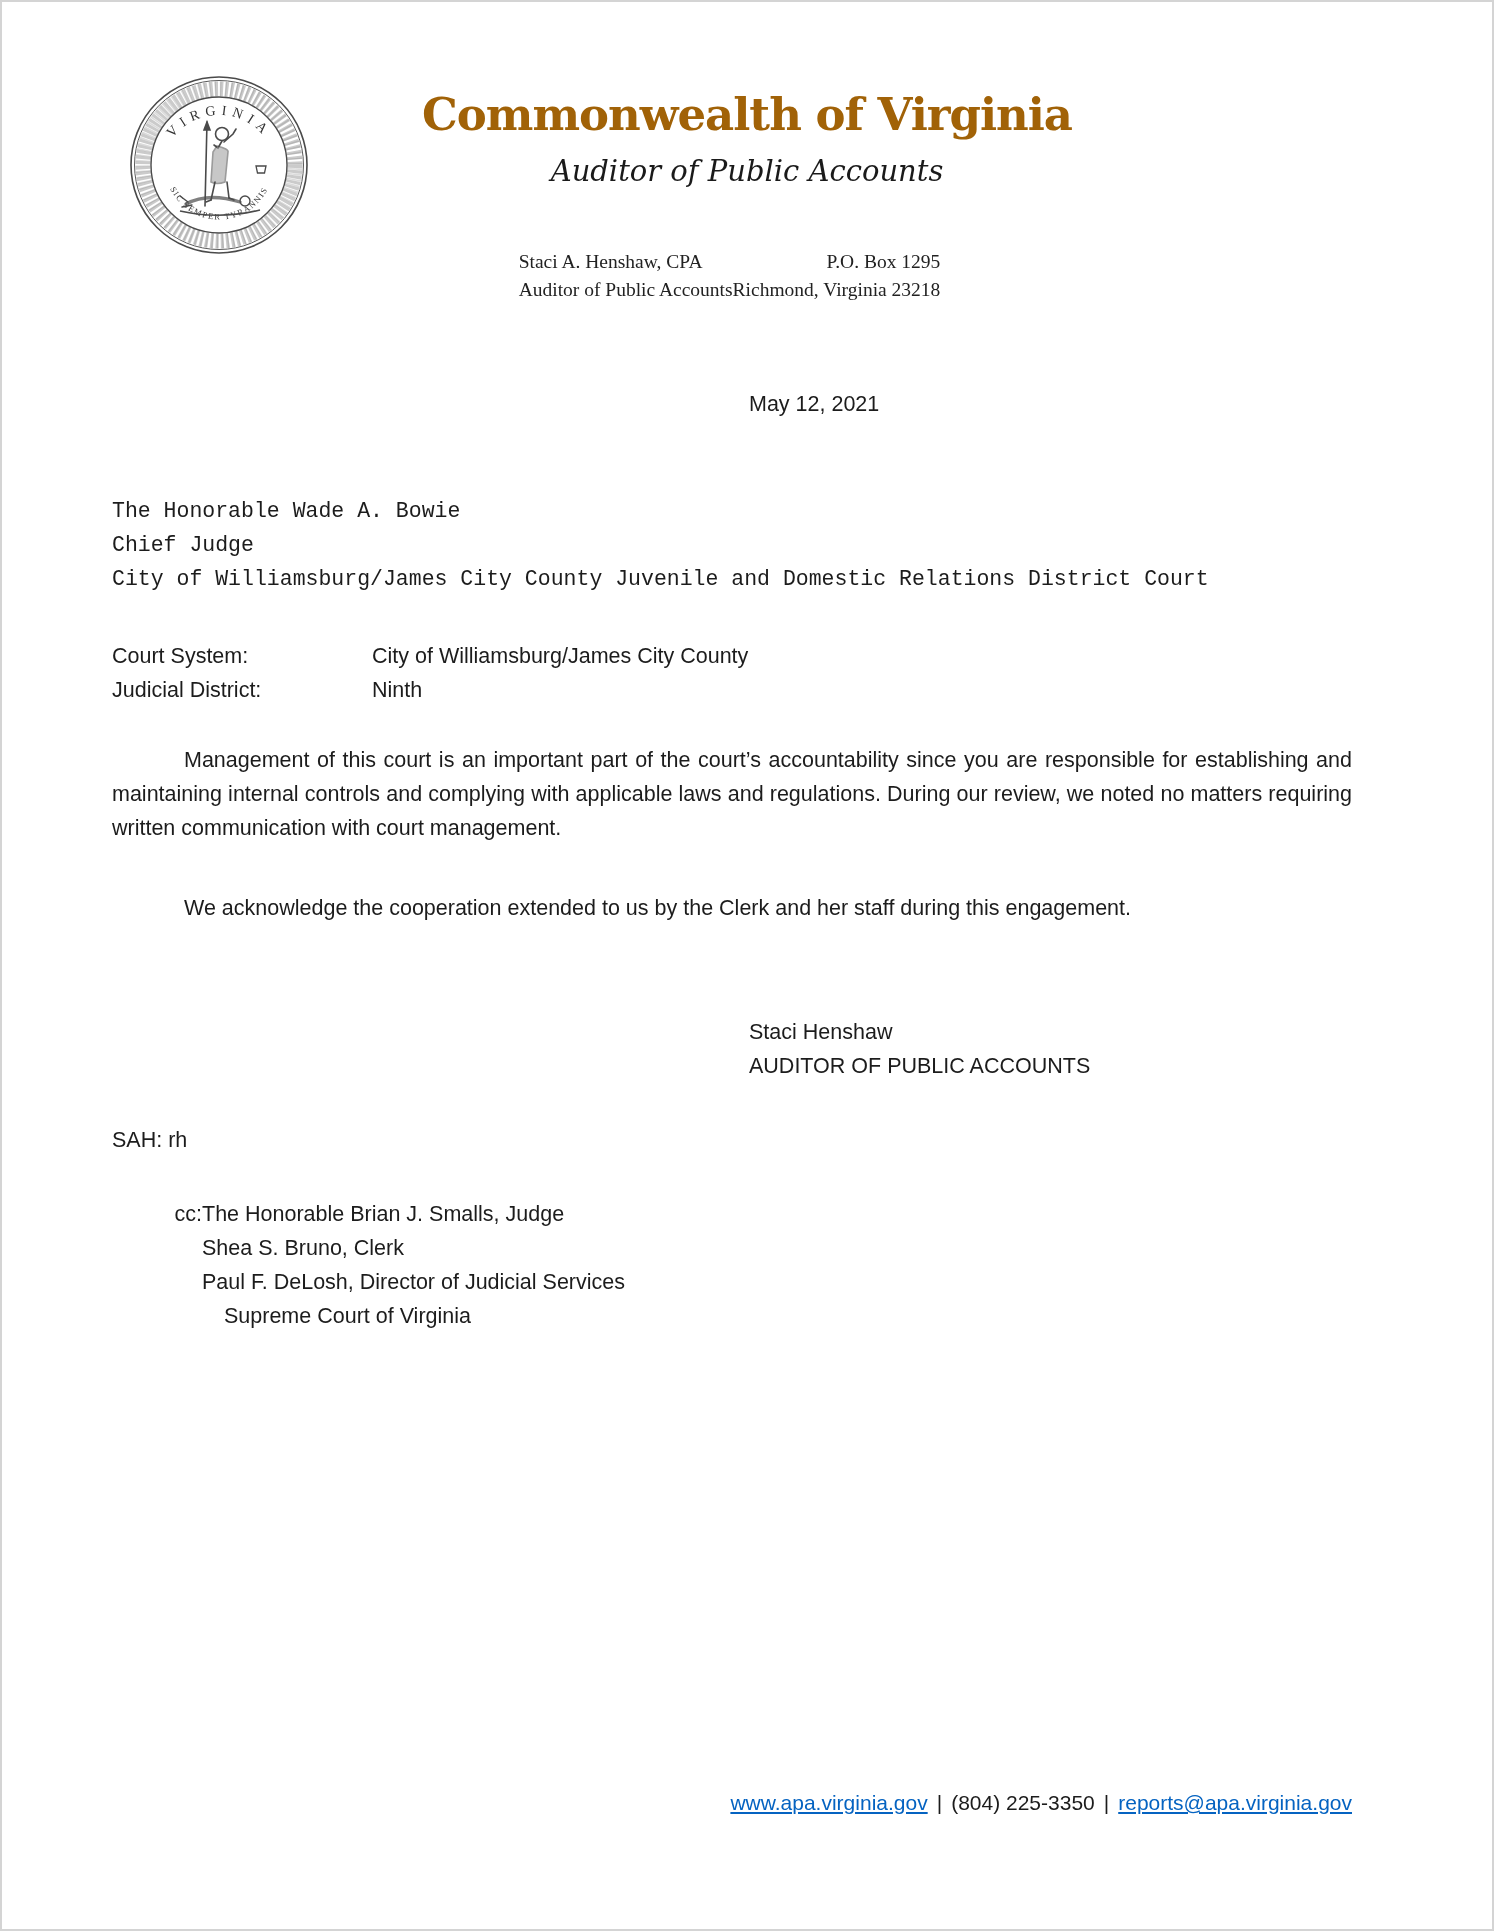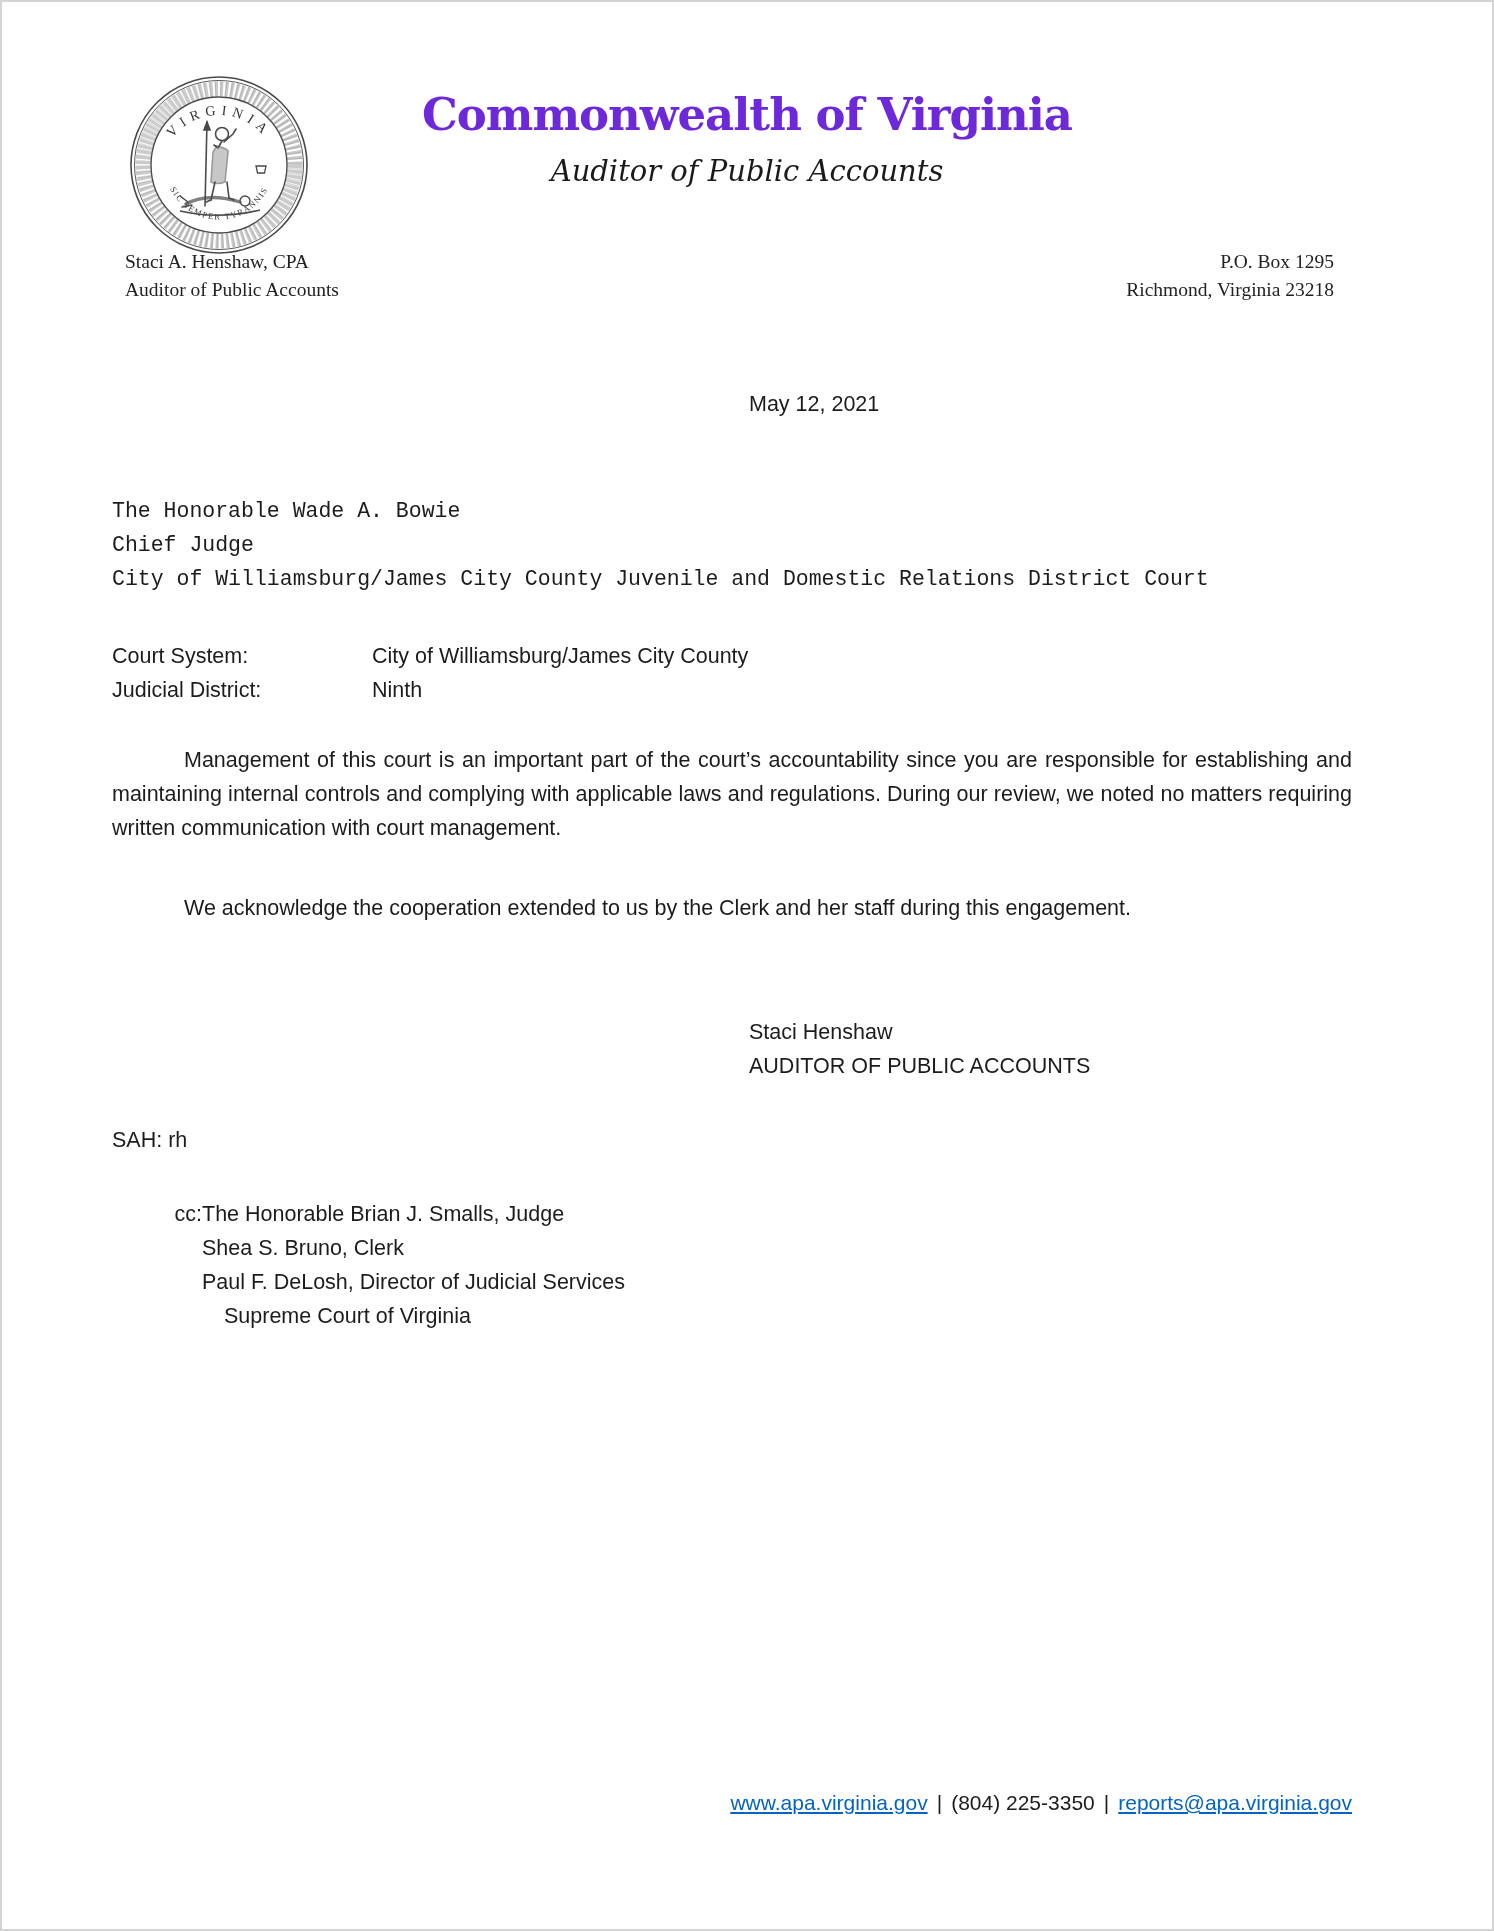--- a/index.html
+++ b/index.html
@@ -16,33 +16,33 @@
   
   .letterhead { position: relative; height: 310px; }
   .seal { position:absolute; left:126px; top:72px; width:182px; height:182px; }
   .lh-title {
     padding-top: 86px;
     text-align: center;
     font-family: "DejaVu Serif", "Liberation Serif", serif;
     font-weight: 700;
     font-size: 45px;
     letter-spacing: -1px;
-    color: #6d28d9;
+    color: #a16207;
   }
   .lh-subtitle {
     margin-top: 13px;
     text-align: center;
     font-family: "DejaVu Serif", "Liberation Serif", serif;
     font-style: italic;
     font-size: 29px;
     color: #1a1a1a;
   }
   .contacts {
     position: absolute; left: 123px; right: 158px; top: 246px;
-    display: flex; justify-content: space-between;
+    display: flex; justify-content: center;
     font-family: "Liberation Serif", serif;
     font-size: 19.5px; line-height: 28px; color:#222;
   }
   .contact-right { text-align: right; }
   
   .content { padding: 0 140px 0 110px; font-size: 21.5px; line-height: 34px; }
   .date-line { margin-top: 75px; margin-left: 637px; }
   .recipient { margin-top: 73px; font-family: Liberation Mono, monospace; }
   .details { margin-top: 43px; }
   .detail-row { display: flex; }

